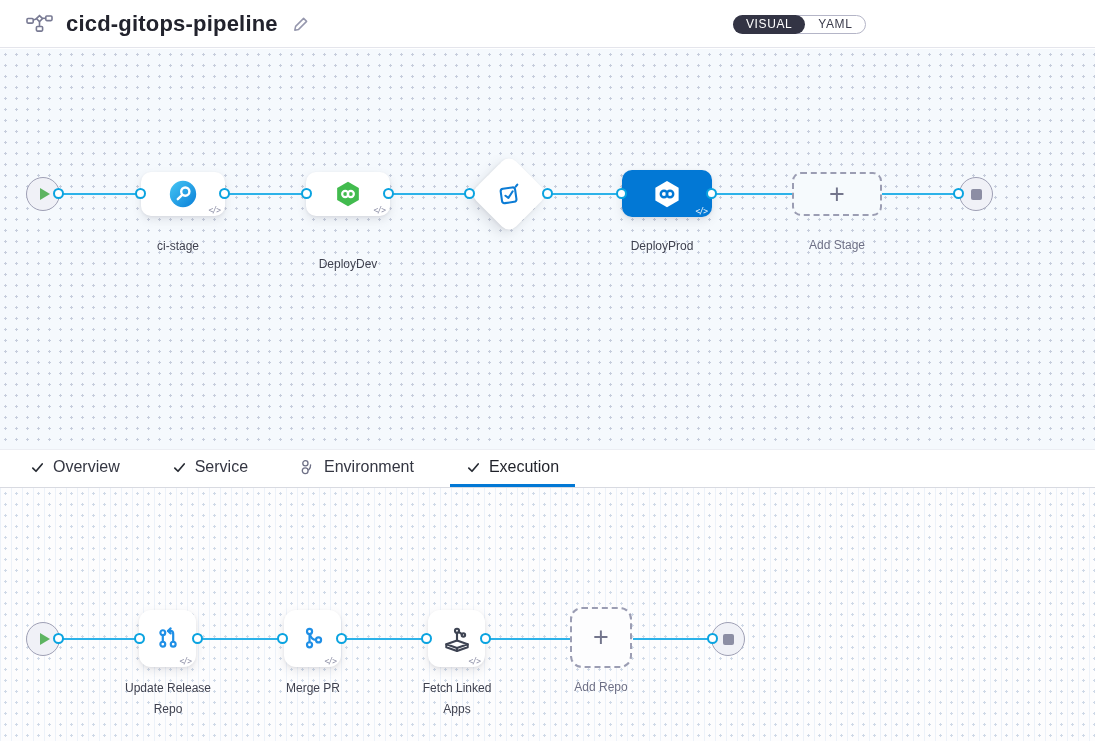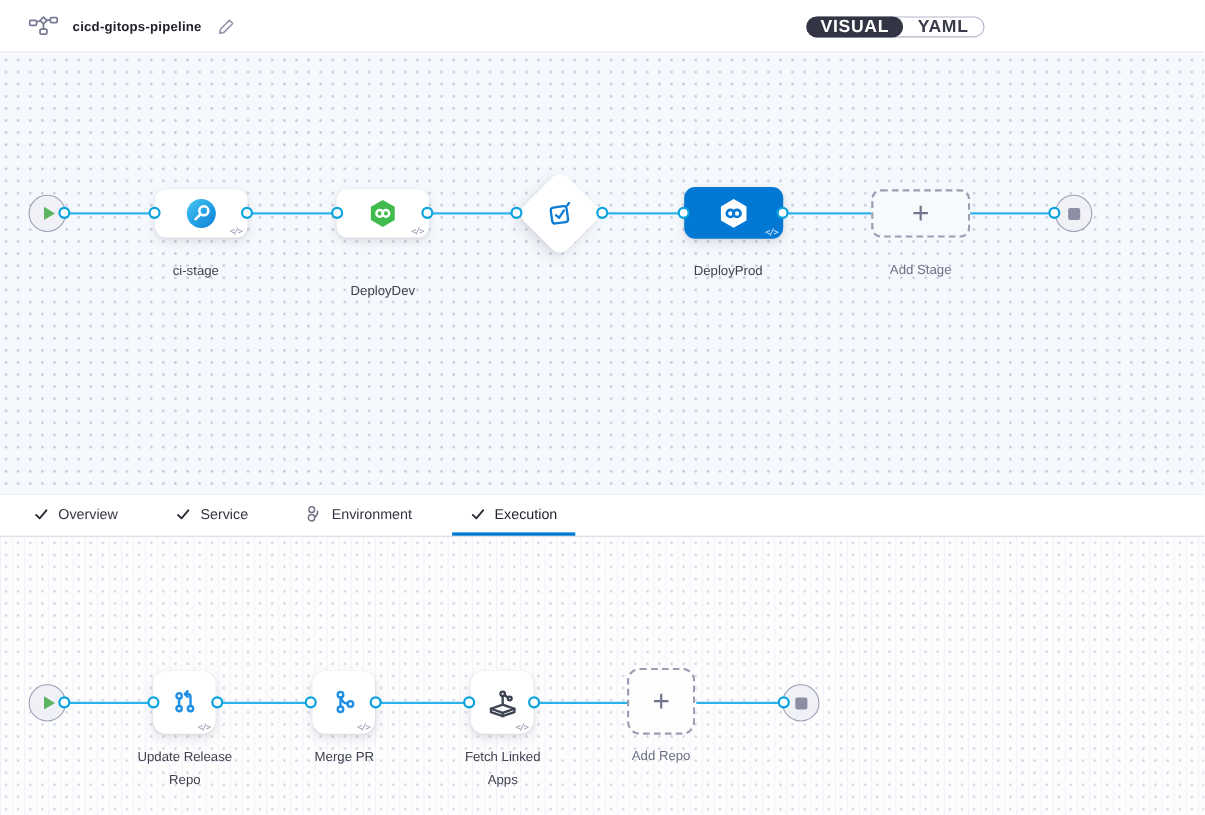--- a/index.html
+++ b/index.html
@@ -2,25 +2,25 @@
 <html><head>
 <meta charset="utf-8">
 <style>
   * { margin:0; padding:0; box-sizing:border-box; }
   body { background:#ffffff; font-family:"Liberation Sans", sans-serif; }
   .app { position:relative; width:1095px; height:741px; background:#fff; overflow:hidden; }
 
   
   .header { position:absolute; top:0; left:0; right:0; height:48px; background:#fff;
             border-bottom:1px solid #e4e5ec; display:flex; align-items:center; padding-left:26px; z-index:10; }
-  .header .ptitle { font-size:12px; font-weight:700; color:#22232d; margin-left:13px; letter-spacing:.2px; }
+  .header .ptitle { font-size:22px; font-weight:700; color:#22232d; margin-left:13px; letter-spacing:.2px; }
   .header .pencil { margin-left:14px; display:flex; align-items:center; }
   .toggle { position:absolute; left:733px; top:15px; display:flex; align-items:center; height:19px;
             border:1px solid #b4b5c7; border-radius:10px; background:#fff; }
-  .seg { font-size:16px; font-weight:700; letter-spacing:.6px; line-height:17px; padding:0 13px; color:#3a3b4b; }
+  .seg { font-size:12px; font-weight:400; letter-spacing:.6px; line-height:17px; padding:0 13px; color:#3a3b4b; }
   .seg-visual { background:#333444; color:#fff; border-radius:10px; height:19px; line-height:19px; margin:-1px 0 -1px -1px; }
 
   
   .canvas-top { position:absolute; top:49px; left:0; right:0; height:400px;
       background-color:#f5f9fd;
       background-image:radial-gradient(circle,#c6cddc 1px,transparent 1.4px);
       background-size:11px 11px; }
   .canvas-bottom { position:absolute; top:488px; left:0; right:0; bottom:0;
       background-color:#fdfdfe;
       background-image:radial-gradient(circle,#cfd9e7 1px,transparent 1.35px),
@@ -57,21 +57,21 @@
   .code-badge.light { color:rgba(255,255,255,.9); }
 
   .node-label { position:absolute; width:170px; text-align:center; font-size:12px;
                 color:#3f414f; line-height:21px; z-index:3; }
   .node-label.muted { color:#6d6f85; }
 
   
   .tabbar { position:absolute; top:449px; left:0; right:0; height:39px; background:#fff;
             border-top:1px solid #eceef3; border-bottom:1px solid #d8dae1; z-index:9;
             display:flex; align-items:stretch; padding-left:14px; gap:20px; }
-  .tab { display:flex; align-items:center; gap:8px; padding:0 16px; font-size:13px; color:#343642;
+  .tab { display:flex; align-items:center; gap:8px; padding:0 16px; font-size:16px; color:#343642;
          cursor:pointer; border-bottom:3px solid transparent; }
   .tab.active { font-weight:400; color:#1f2129; border-bottom-color:#0278d5; }
   .icon-wrap { display:flex; align-items:center; }
 </style>
 </head>
 <body>
 
 <div class="app">
 
   <div class="header">

